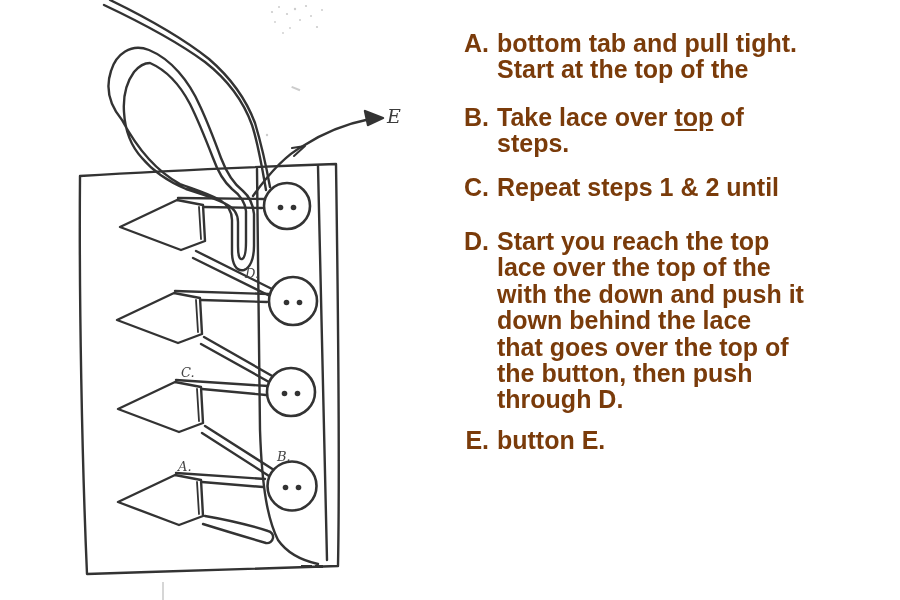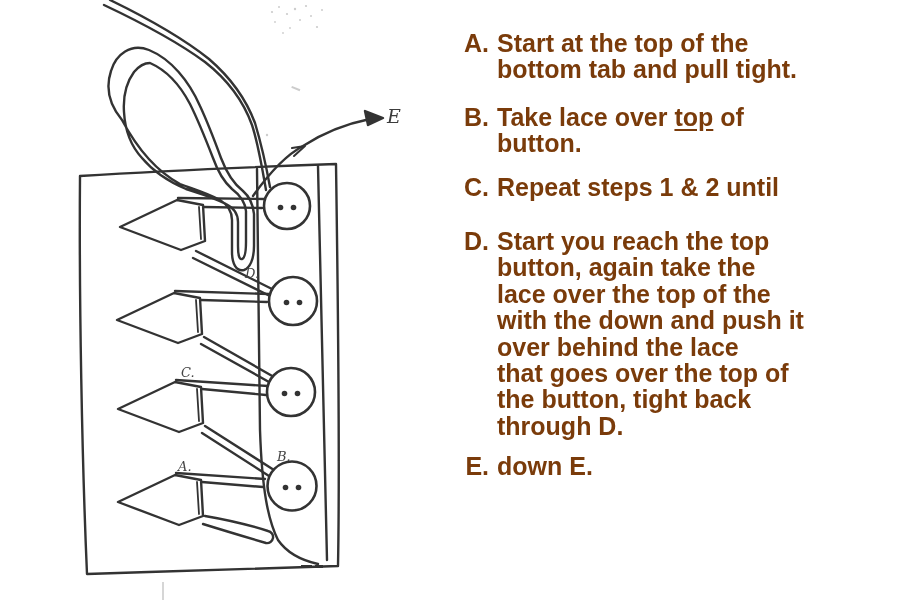--- a/index.html
+++ b/index.html
@@ -112,50 +112,49 @@
       <rect x="301" y="565" width="11" height="3"></rect>
       <rect x="315" y="565" width="8" height="3"></rect>
     </g>
     <path d="M163,582 L163,600" stroke="#c8c8c8" stroke-width="1.5" fill="none"></path>
   </svg>
 
   <div class="panel" id="panel" style="color: rgb(122, 59, 10);">
       <div class="item">
         <div class="letter">A.</div>
         <div class="text">
+          <div>bottom tab and pull tight.</div>
           <div>Start at the top of the</div>
-          <div>bottom tab and pull tight.</div>
         </div>
       </div>
       <div class="item">
         <div class="letter">B.</div>
         <div class="text">
           <div>Take lace over <u>top</u> of</div>
-          <div>button.</div>
+          <div>steps.</div>
         </div>
       </div>
       <div class="item">
         <div class="letter">C.</div>
         <div class="text">
           <div>Repeat steps 1 &amp; 2 until</div>
         </div>
       </div>
       <div class="item">
         <div class="letter">D.</div>
         <div class="text">
           <div>Start you reach the top</div>
-          <div>button, again take the</div>
           <div>lace over the top of the</div>
           <div>with the down and push it</div>
-          <div>over behind the lace</div>
+          <div>down behind the lace</div>
           <div>that goes over the top of</div>
-          <div>the button, tight back</div>
+          <div>the button, then push</div>
           <div>through D.</div>
         </div>
       </div>
       <div class="item">
         <div class="letter">E.</div>
         <div class="text">
-          <div>down E.</div>
+          <div>button E.</div>
         </div>
       </div>
     </div>
 </div>
 
 </body></html>

